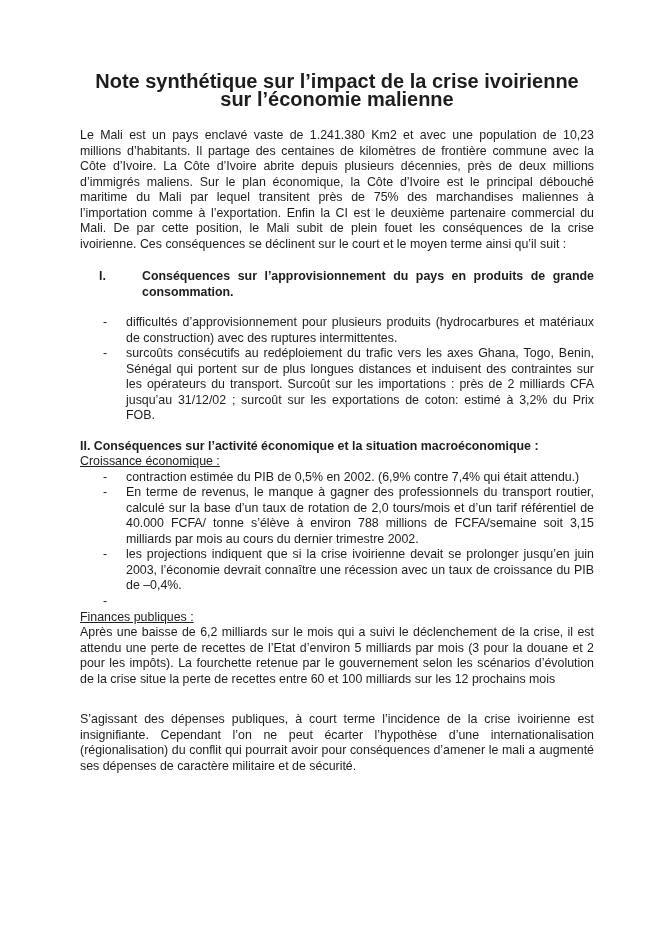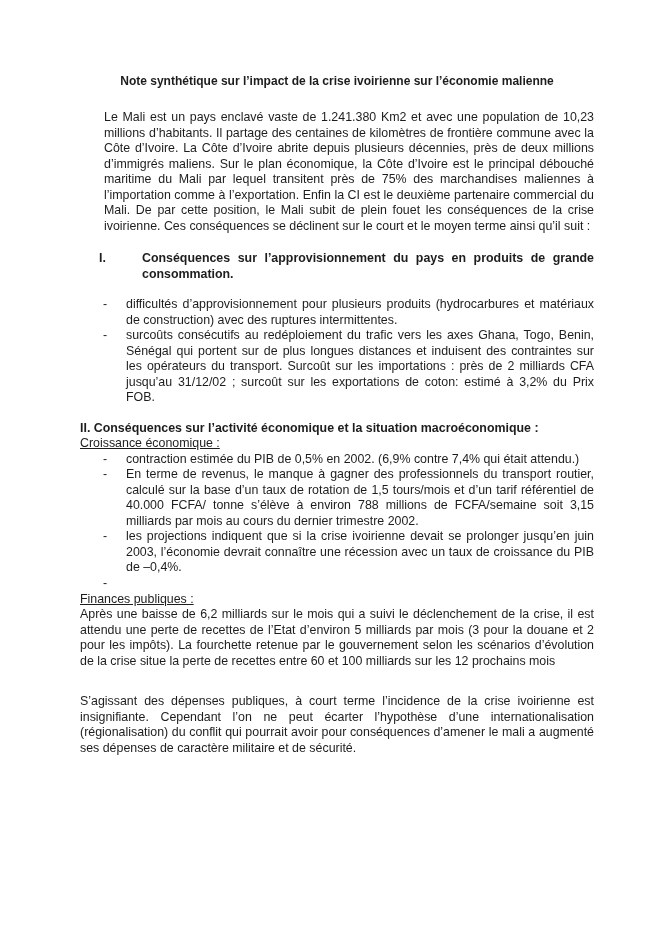--- a/index.html
+++ b/index.html
@@ -20,31 +20,30 @@
     position: absolute;
     left: 80px;
     top: 0;
     width: 514px;
     font-size: 12.4px;
     line-height: 15.5px;
     text-align: justify;
   }
   .doc-title {
     margin: 72px 0 0 0;
-    font-size: 12px;
+    font-size: 20px;
     line-height: 18px;
     font-weight: 700;
     text-align: center;
   }
   .para {
     margin: 0;
   }
   .intro {
     margin-top: 20px;
-    margin-left: 24px;
   }
   .sec1-heading {
     margin-top: 17px;
     position: relative;
     padding-left: 62px;
     font-weight: 700;
   }
   .sec1-heading .numeral {
     position: absolute;
     left: 19px;
@@ -108,21 +107,21 @@
 
     <div class="ulabel">Croissance économique :</div>
 
     <div class="bullet-group tight">
       <div class="bullet">
         <span class="dash">-</span>
         <span>contraction estimée du PIB de 0,5% en 2002. (6,9% contre 7,4% qui était attendu.)</span>
       </div>
       <div class="bullet">
         <span class="dash">-</span>
-        <span>En terme de revenus, le manque à gagner des professionnels du transport routier, calculé sur la base d’un taux de rotation de 1,5 tours/mois et d’un tarif référentiel de 40.000 FCFA/ tonne s’élève à environ 788 millions de FCFA/semaine soit 3,15 milliards par mois au cours du dernier trimestre 2002.</span>
+        <span>En terme de revenus, le manque à gagner des professionnels du transport routier, calculé sur la base d’un taux de rotation de 2,0 tours/mois et d’un tarif référentiel de 40.000 FCFA/ tonne s’élève à environ 788 millions de FCFA/semaine soit 3,15 milliards par mois au cours du dernier trimestre 2002.</span>
       </div>
       <div class="bullet">
         <span class="dash">-</span>
         <span>les projections indiquent que si la crise ivoirienne devait se prolonger jusqu’en juin 2003, l’économie devrait connaître une récession avec un taux de croissance du PIB de –0,4%.</span>
       </div>
       <div class="bullet">
         <span class="dash">-</span>
         <span></span>
       </div>
     </div>

